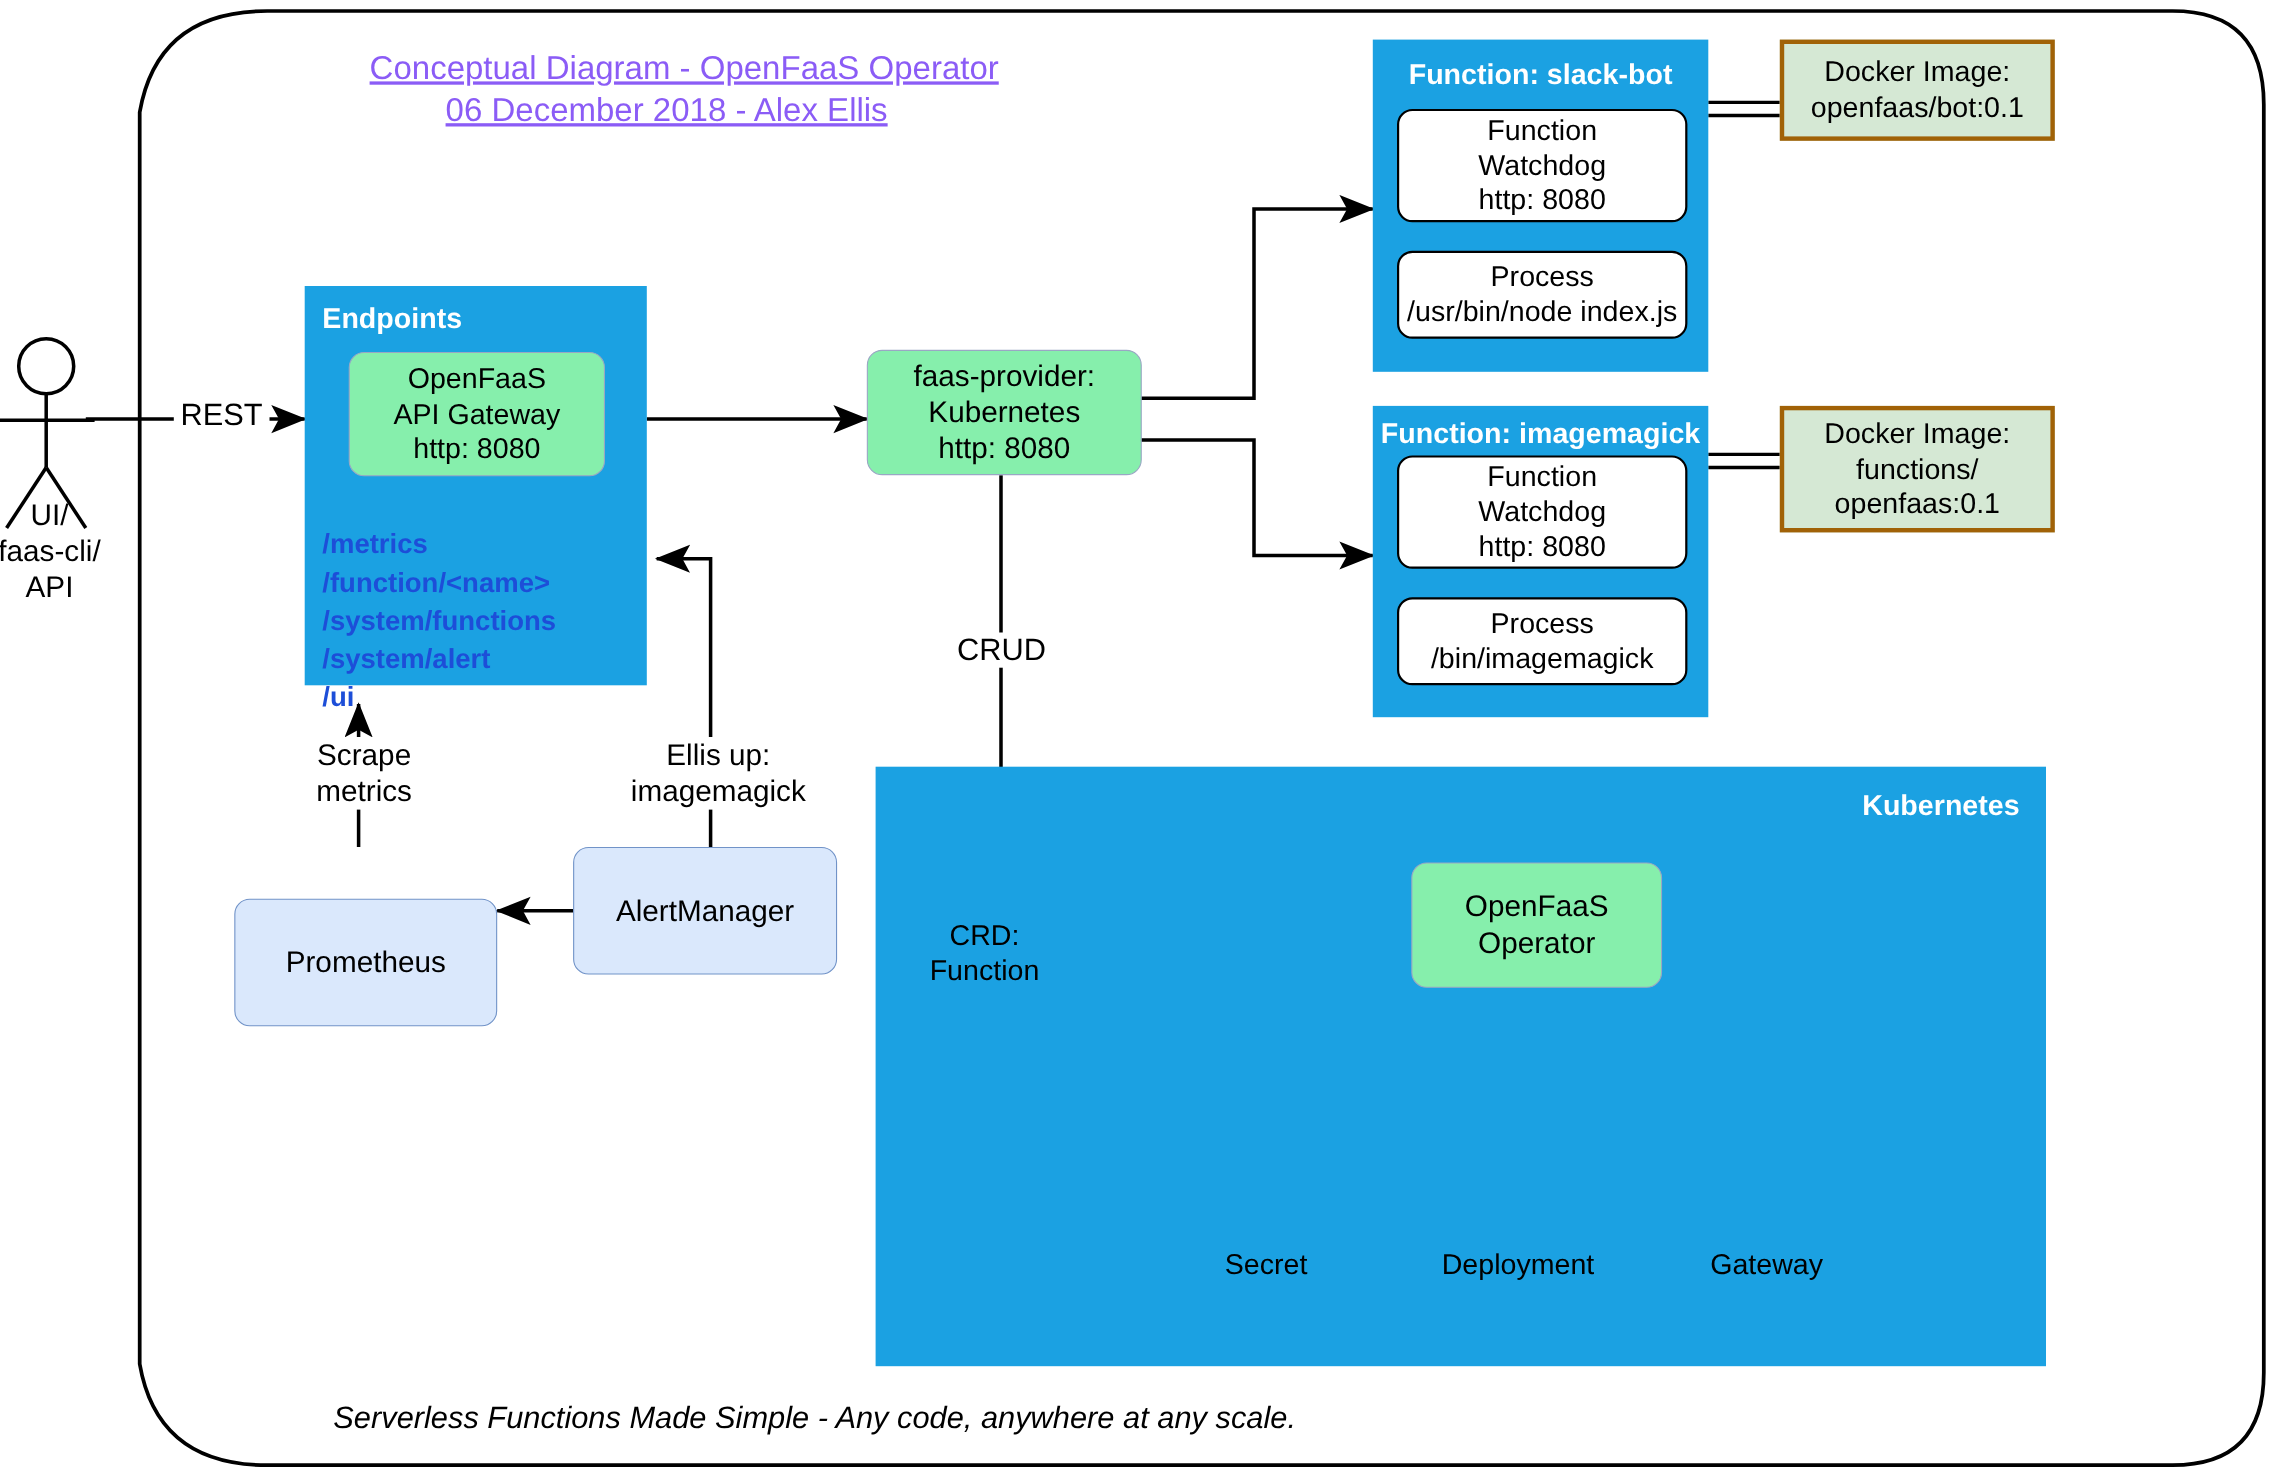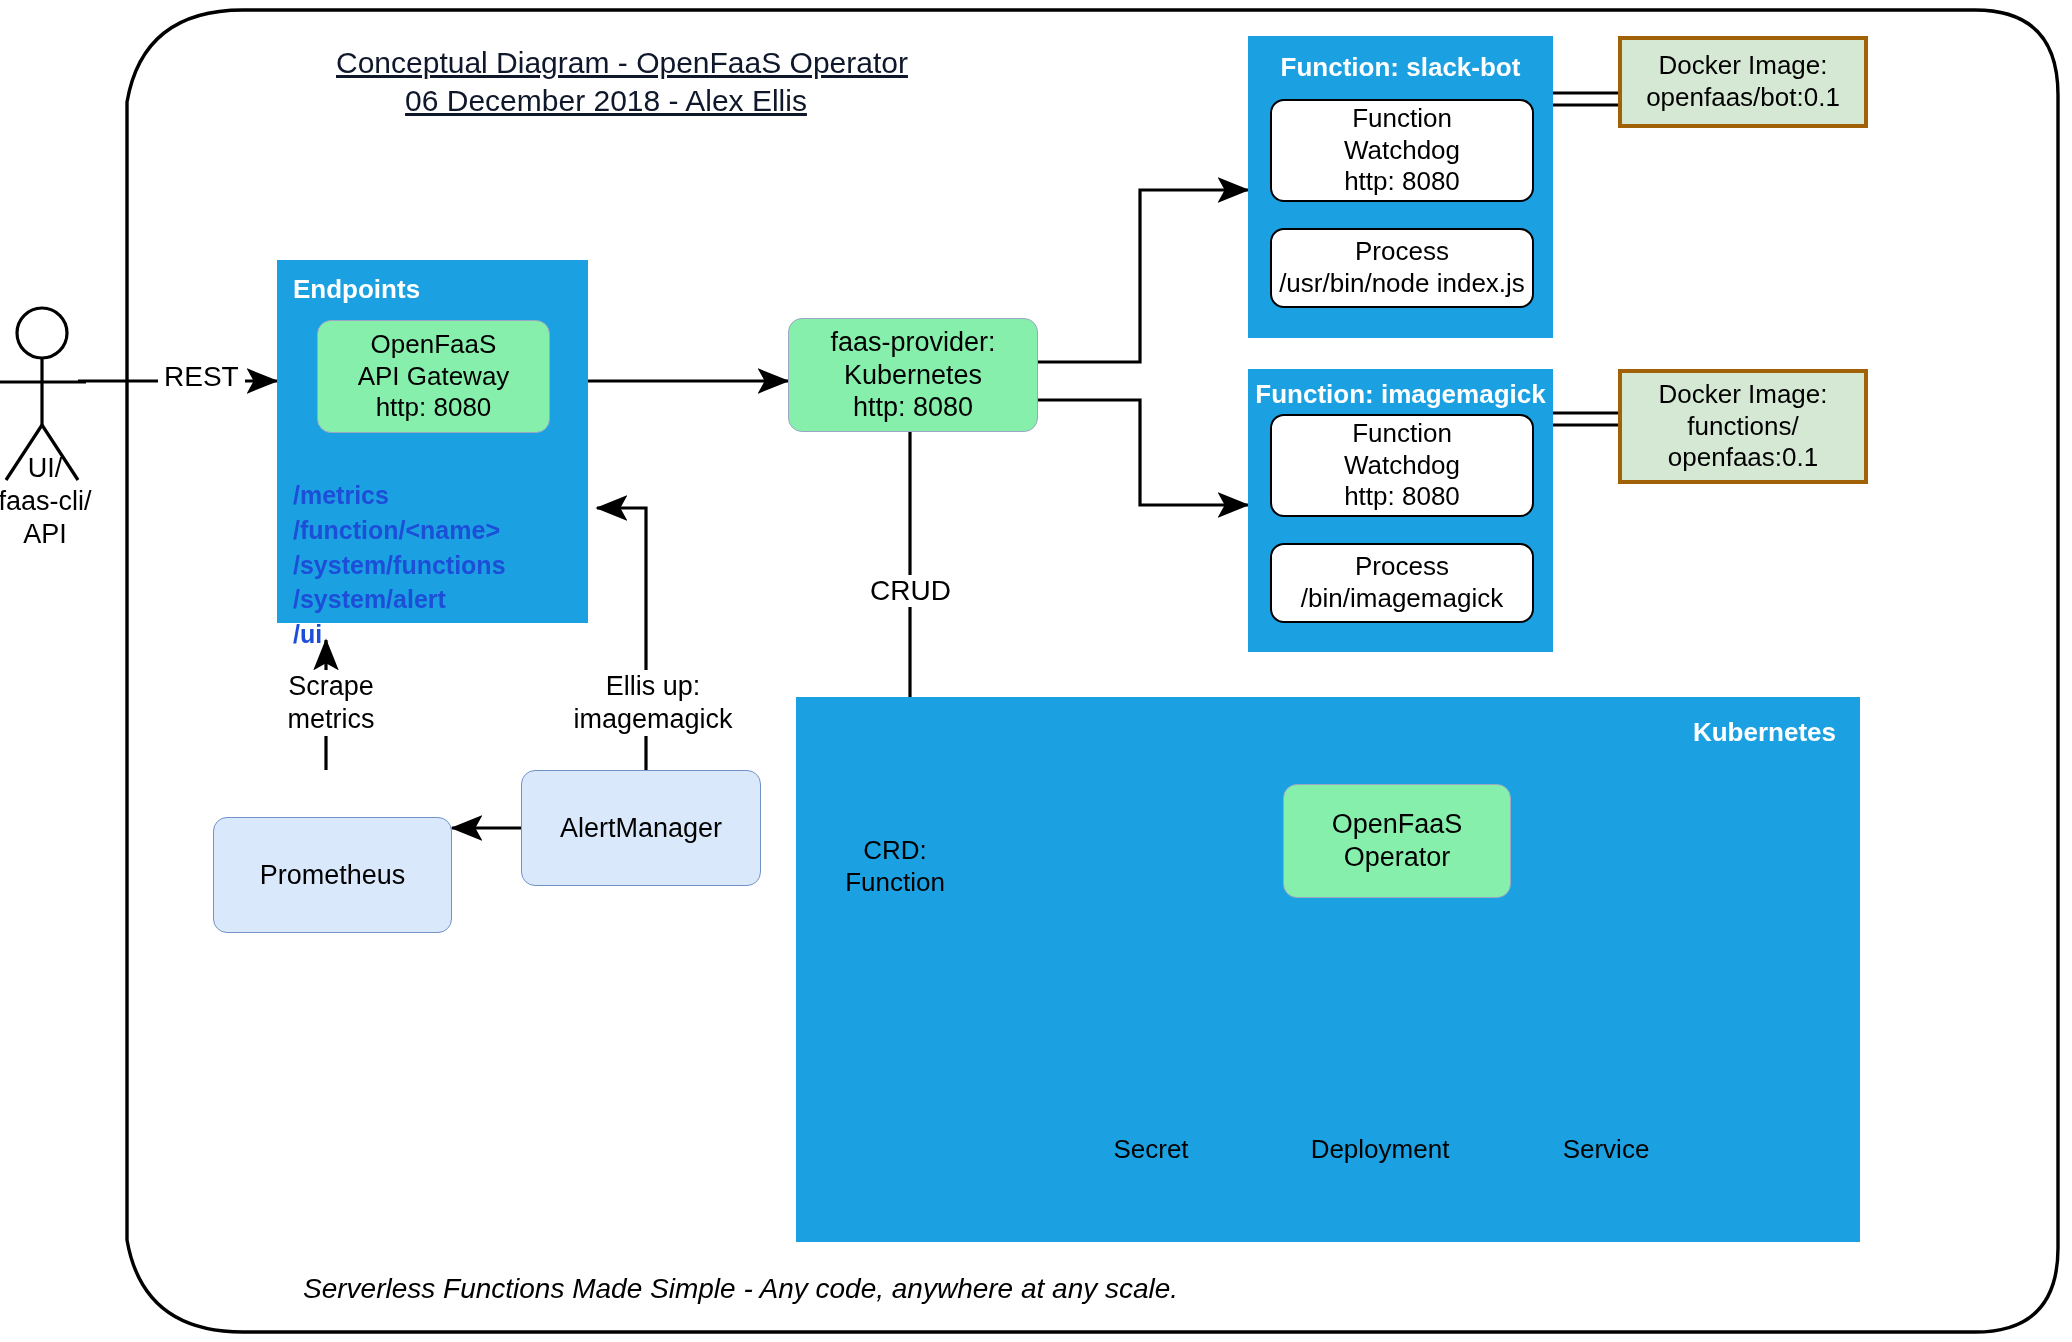--- a/index.html
+++ b/index.html
@@ -11,21 +11,21 @@
   .blue-group { background:#1ba1e2; }
   .group-title { position:absolute; color:#ffffff; font-weight:bold; }
 
   .lav-box { background:#86efac; border:1.5px solid #9aa7c4; border-radius:14px; color:#000; }
   .blue-box { background:#dae8fc; border:1.5px solid #7193c8; border-radius:14px; color:#000; }
   .white-box { background:#ffffff; border:2.4px solid #000000; border-radius:14px; color:#000; }
   .green-box { background:#d5e8d4; border:4px solid #a16207; color:#000; }
 
   .lbl { position:absolute; color:#000; white-space:pre; }
   .center { text-align:center; }
-  .title-block { position:absolute; text-align:center; color:#0f172a; }
+  .title-block { position:absolute; text-align:center; color:#8b5cf6; }
   .title-line { text-decoration:underline; display:block; white-space:nowrap; }
   .footer { position:absolute; font-style:italic; color:#000; white-space:nowrap; }
   .multi { white-space:pre-line; line-height:1.22; }
 </style>
 </head>
 <body>
 
 <div id="stage">
 
   <svg class="layer" viewBox="0 0 2072 1342">
@@ -171,17 +171,17 @@
   <div class="group-title" style="left:796px; top:717px; width:1040px; text-align:right; font-size:26px;">Kubernetes</div>
 
   <div class="lbl multi center" style="left:828px; top:835px; width:134px; font-size:26px;">CRD:
 Function</div>
 
   <div class="node lav-box multi" style="left:1283px; top:784px; width:228px; height:114px; font-size:27px;">OpenFaaS
 Operator</div>
 
   <div class="lbl center" style="left:1083px; top:1134px; width:136px; font-size:26px;">Secret</div>
   <div class="lbl center" style="left:1300px; top:1134px; width:160px; font-size:26px;">Deployment</div>
-  <div class="lbl center" style="left:1538px; top:1134px; width:136px; font-size:26px;">Service</div>
+  <div class="lbl center" style="left:1538px; top:1134px; width:136px; font-size:26px;">Gateway</div>
 
   <div class="footer" style="left:303px; top:1273px; font-size:28px;">Serverless Functions Made Simple - Any code, anywhere at any scale.</div>
 
 </div>
 
 </body></html>

